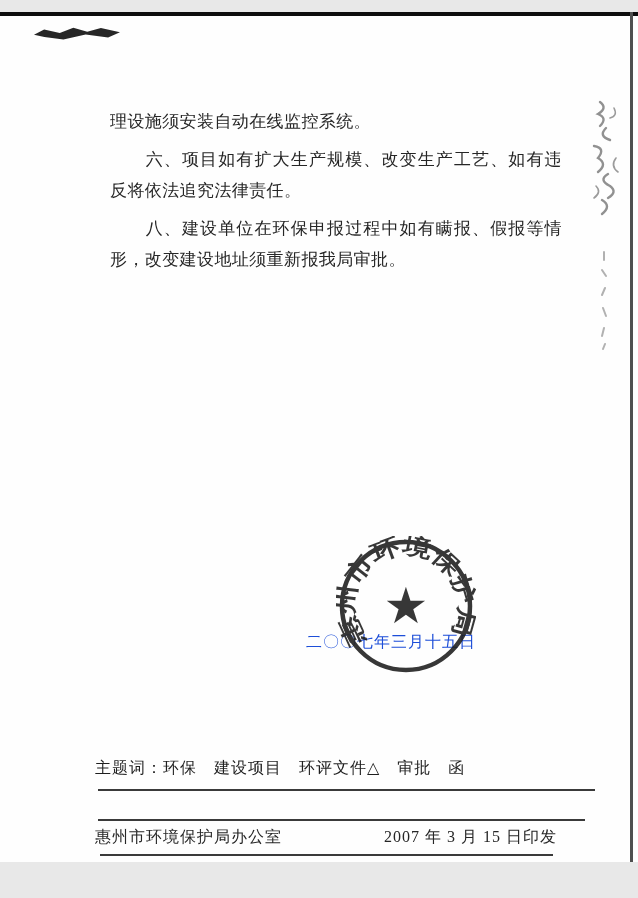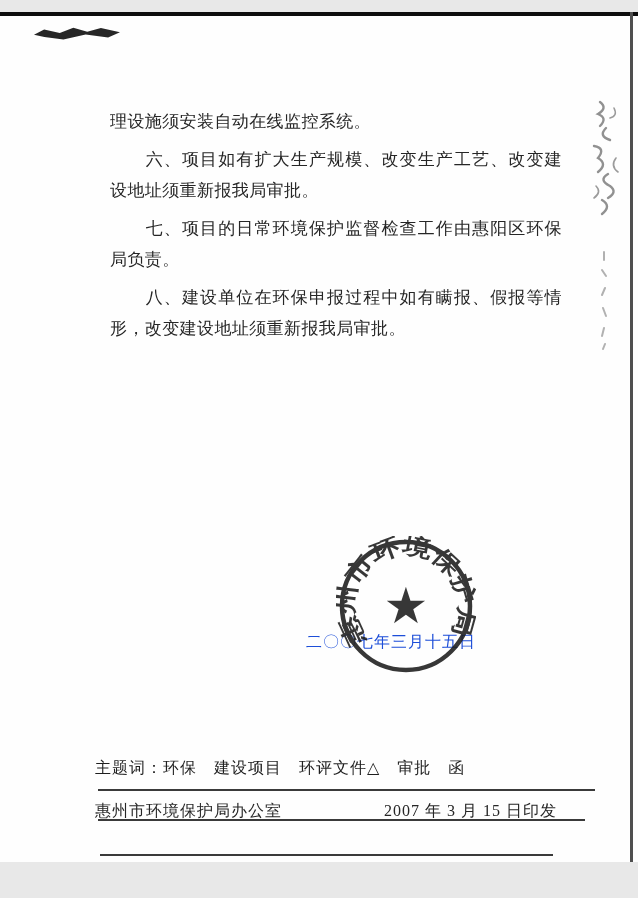--- a/index.html
+++ b/index.html
@@ -52,21 +52,21 @@
   }
   .rule { position:absolute; height:2px; background:#3a3a3a; }
   .rule-1 { left:98px;  top:777px; width:497px; }
   .rule-2 { left:98px;  top:807px; width:487px; }
   .rule-3 { left:100px; top:842px; width:453px; }
   .footer-cc {
     position:absolute; left:108px; top:783px; width:470px;
     font-size:16px; letter-spacing:1px; white-space:nowrap;
   }
   .footer-issue {
-    position:absolute; left:95px; top:789px; width:462px;
+    position:absolute; left:95px; top:815px; width:462px;
     display:flex; justify-content:space-between;
     font-size:16px; letter-spacing:1px; white-space:nowrap;
   }
   .page-number {
     position:absolute; left:503px; top:853px;
     font-size:15px; letter-spacing:2px; color:#2d2d2d;
   }
 </style>
 </head>
 <body>
@@ -81,22 +81,21 @@
   <svg class="noise" style="left:586px; top:86px;" width="38" height="130" viewBox="0 0 38 130">
     <path d="M14 4 q8 6 -2 12 q10 4 2 12 M20 30 q-8 8 4 12 M8 48 q12 2 4 12 q10 6 0 14 M22 76 q-10 6 2 12 q8 6 -2 12 M16 102 q10 6 0 14" fill="none" stroke="#4a4a4a" stroke-width="2.4" stroke-linecap="round"></path>
     <path d="M28 10 q4 8 -4 10 M30 60 q-6 8 2 14 M10 88 q6 6 -2 12" fill="none" stroke="#5a5a5a" stroke-width="1.6" stroke-linecap="round"></path>
   </svg>
   <svg class="noise" style="left:596px; top:238px; opacity:.45;" width="16" height="100" viewBox="0 0 16 100">
     <path d="M8 2 l0 8 M6 20 l4 6 M9 38 l-3 7 M7 58 l3 8 M8 78 l-2 8 M9 94 l-2 5" fill="none" stroke="#555" stroke-width="2" stroke-linecap="round"></path>
   </svg>
 
   <div class="body-text">
     <p>理设施须安装自动在线监控系统。</p>
-    <p class="indent">六、项目如有扩大生产规模、改变生产工艺、改变建设地址须重新报我局审批。</p>
-    <p class="indent">七、项目的日常环境保护监督检查工作由惠阳区环保局负责。</p>
+    <p class="indent">六、项目如有扩大生产规模、改变生产工艺、如有违反将依法追究法律责任。</p>
     <p class="indent">八、建设单位在环保申报过程中如有瞒报、假报等情形，改变建设地址须重新报我局审批。</p>
   </div>
 
   <div class="seal-date-date">二〇〇七年三月十五日</div>
 
   <svg class="seal-svg" width="140" height="140" viewBox="0 0 140 140" opacity="0.88">
     <circle cx="70" cy="70" r="64" fill="none" stroke="#1c1c1c" stroke-width="4.5"></circle>
     <path id="sealArc" d="M 33.2 106.8 A 52 52 0 1 1 106.8 106.8" fill="none"></path>
     <text font-size="23" fill="#1c1c1c" font-family="Liberation Serif, DejaVu Serif, serif" font-weight="bold">
       <textPath href="#sealArc" startOffset="4" textLength="228" lengthAdjust="spacingAndGlyphs">惠州市环境保护局</textPath>

